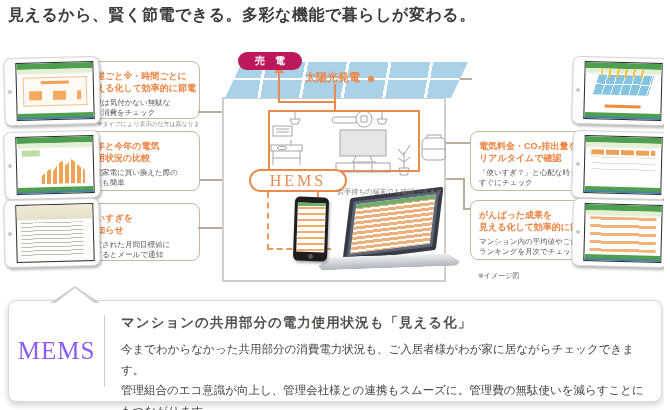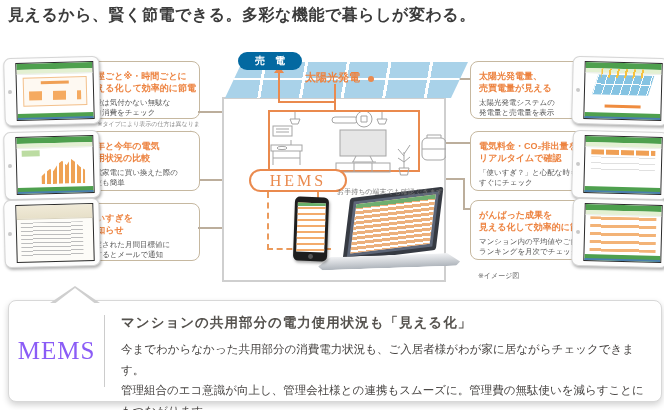--- a/index.html
+++ b/index.html
@@ -56,21 +56,21 @@
       background:repeating-linear-gradient(to bottom,rgba(240,160,85,.8) 0 3px,transparent 3px 8px),
         repeating-linear-gradient(to right,transparent 0 10px,#fff 10px 13px);}
   
   .roof{position:absolute;left:225px;top:62px;width:243px;height:36px;background:#a9d2e9;
         clip-path:polygon(7% 0,100% 0,93% 100%,0 100%);
         background-image:repeating-linear-gradient(100deg,transparent 0 38px,#fff 38px 41px);}
   .roofline{position:absolute;left:225px;top:78px;width:243px;height:2px;background:#fff;
         clip-path:polygon(3.5% 0,96.5% 0,96.5% 100%,3.5% 100%);}
   .house{position:absolute;left:222px;top:97px;width:224px;height:185px;border:2px solid #cfcfcf;
          background:#fff;box-sizing:border-box;}
-  .pill-sell{position:absolute;left:238px;top:52px;width:64px;height:18px;border-radius:9px;background:#0369a1;
+  .pill-sell{position:absolute;left:238px;top:52px;width:64px;height:18px;border-radius:9px;background:#be185d;
          color:#fff;font-size:10px;font-weight:bold;display:flex;align-items:center;justify-content:center;z-index:3;}
   .pill-sell span{letter-spacing:10px;margin-right:-10px;}
   .oline{position:absolute;background:#ea8a4e;z-index:2;}
   .arrowhead{position:absolute;left:274px;top:66px;width:0;height:0;border-left:5px solid transparent;
          border-right:5px solid transparent;border-bottom:7px solid #ea8a4e;z-index:3;}
   .solar-label{position:absolute;left:305px;top:70px;font-size:11px;font-weight:bold;color:#ed8340;z-index:3;}
   .solar-dot{position:absolute;left:368px;top:76px;width:6px;height:6px;border-radius:50%;background:#ea8a4e;z-index:3;}
   .room{position:absolute;left:268px;top:110px;width:152px;height:62px;border:2px solid #ea8a4e;
         background:#fff;box-sizing:border-box;z-index:1;}
   .furniture{position:absolute;left:270px;top:112px;z-index:2;pointer-events:none;}
@@ -229,26 +229,20 @@
   <div class="lapscr">
       <div class="lapin"></div>
     </div>
   <div class="lapbase"></div>
   <div class="phone">
       <div class="phscr"></div>
     </div>
 
   <div class="image-note">※イメージ図</div>
 
-  <div class="fbox fright" style="top:61px;height:58px;">
-    <div class="ftitle">太陽光発電量、
-売買電量が見える</div>
-    <div class="fdesc">太陽光発電システムの
-発電量と売電量を表示</div>
-  </div>
   <div class="fbox fright" style="top:131px;height:60px;">
     <div class="ftitle">電気料金・CO₂排出量を
 リアルタイムで確認</div>
     <div class="fdesc">「使いすぎ？」と心配な時も、
 すぐにチェック</div>
   </div>
   <div class="fbox fright" style="top:200px;height:60px;">
     <div class="ftitle">がんばった成果を
 見える化して効率的に節電</div>
     <div class="fdesc">マンション内の平均値やご自身の

